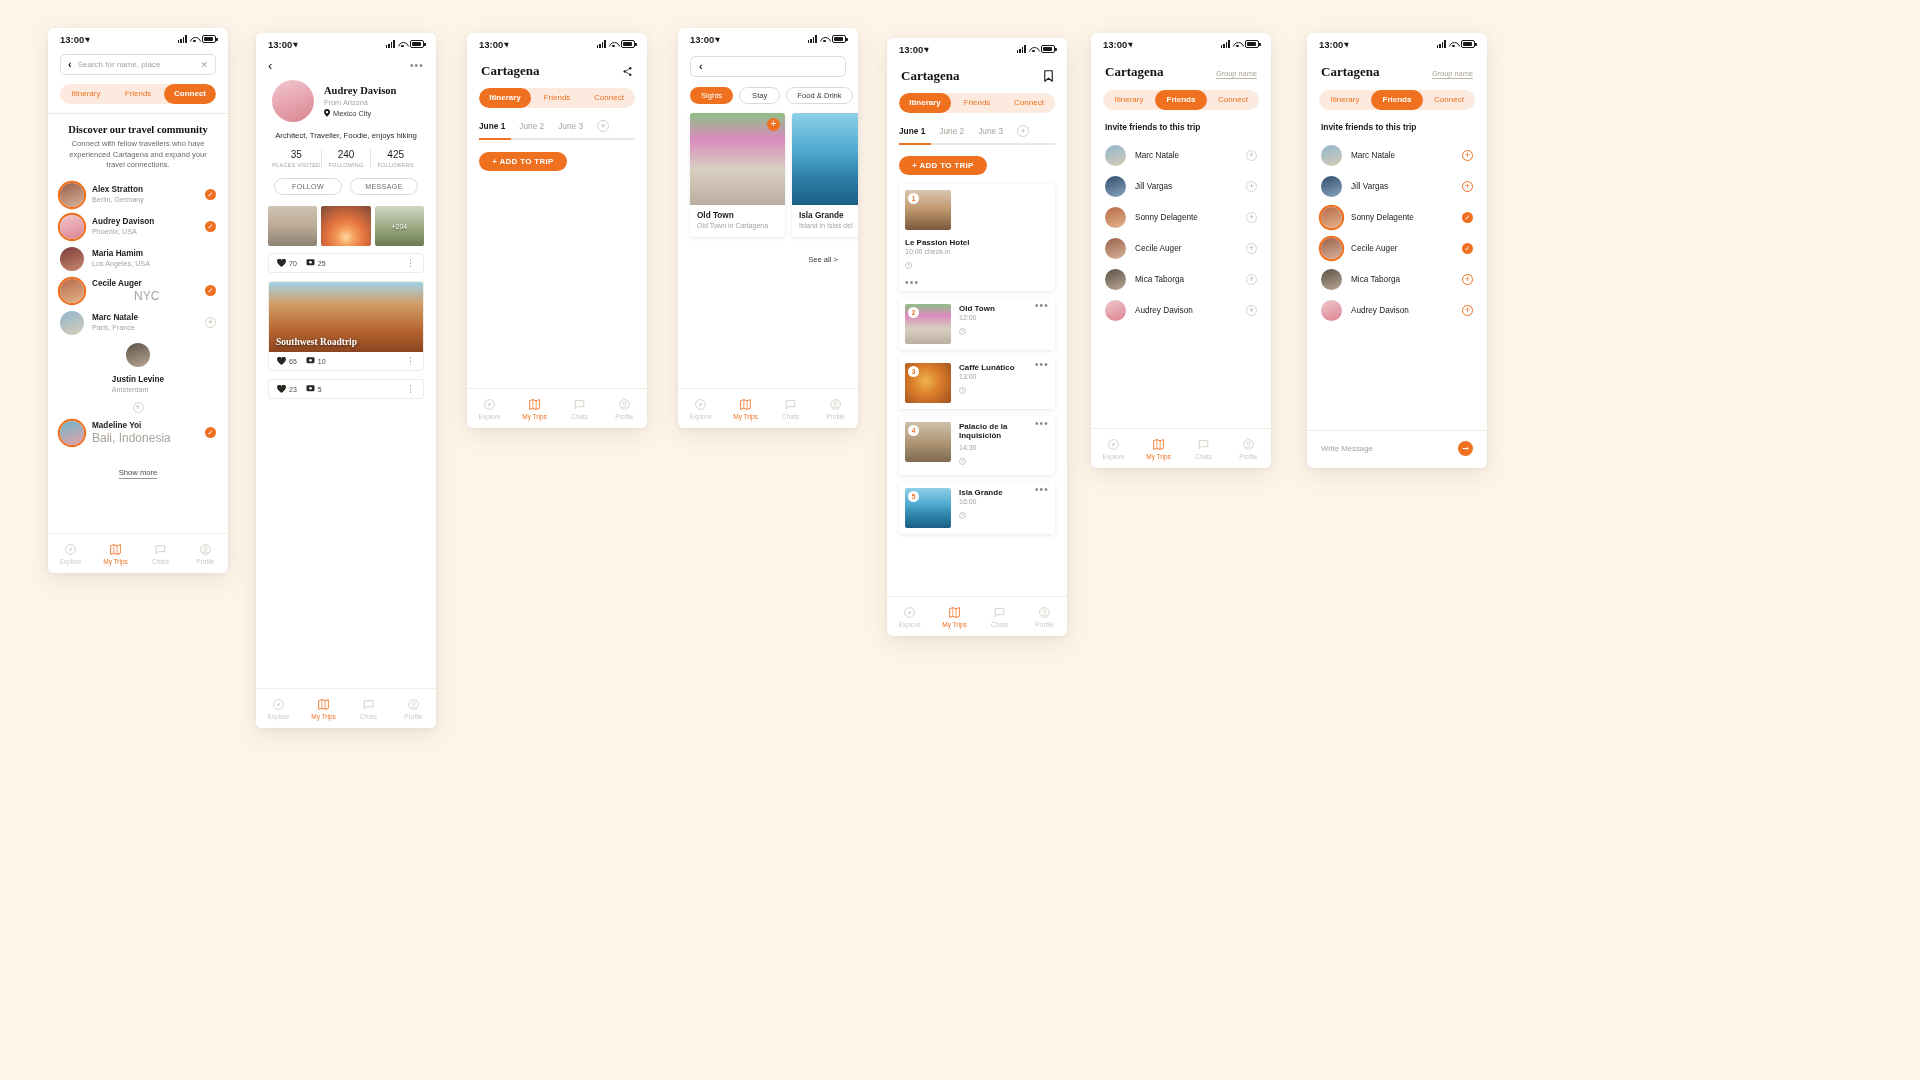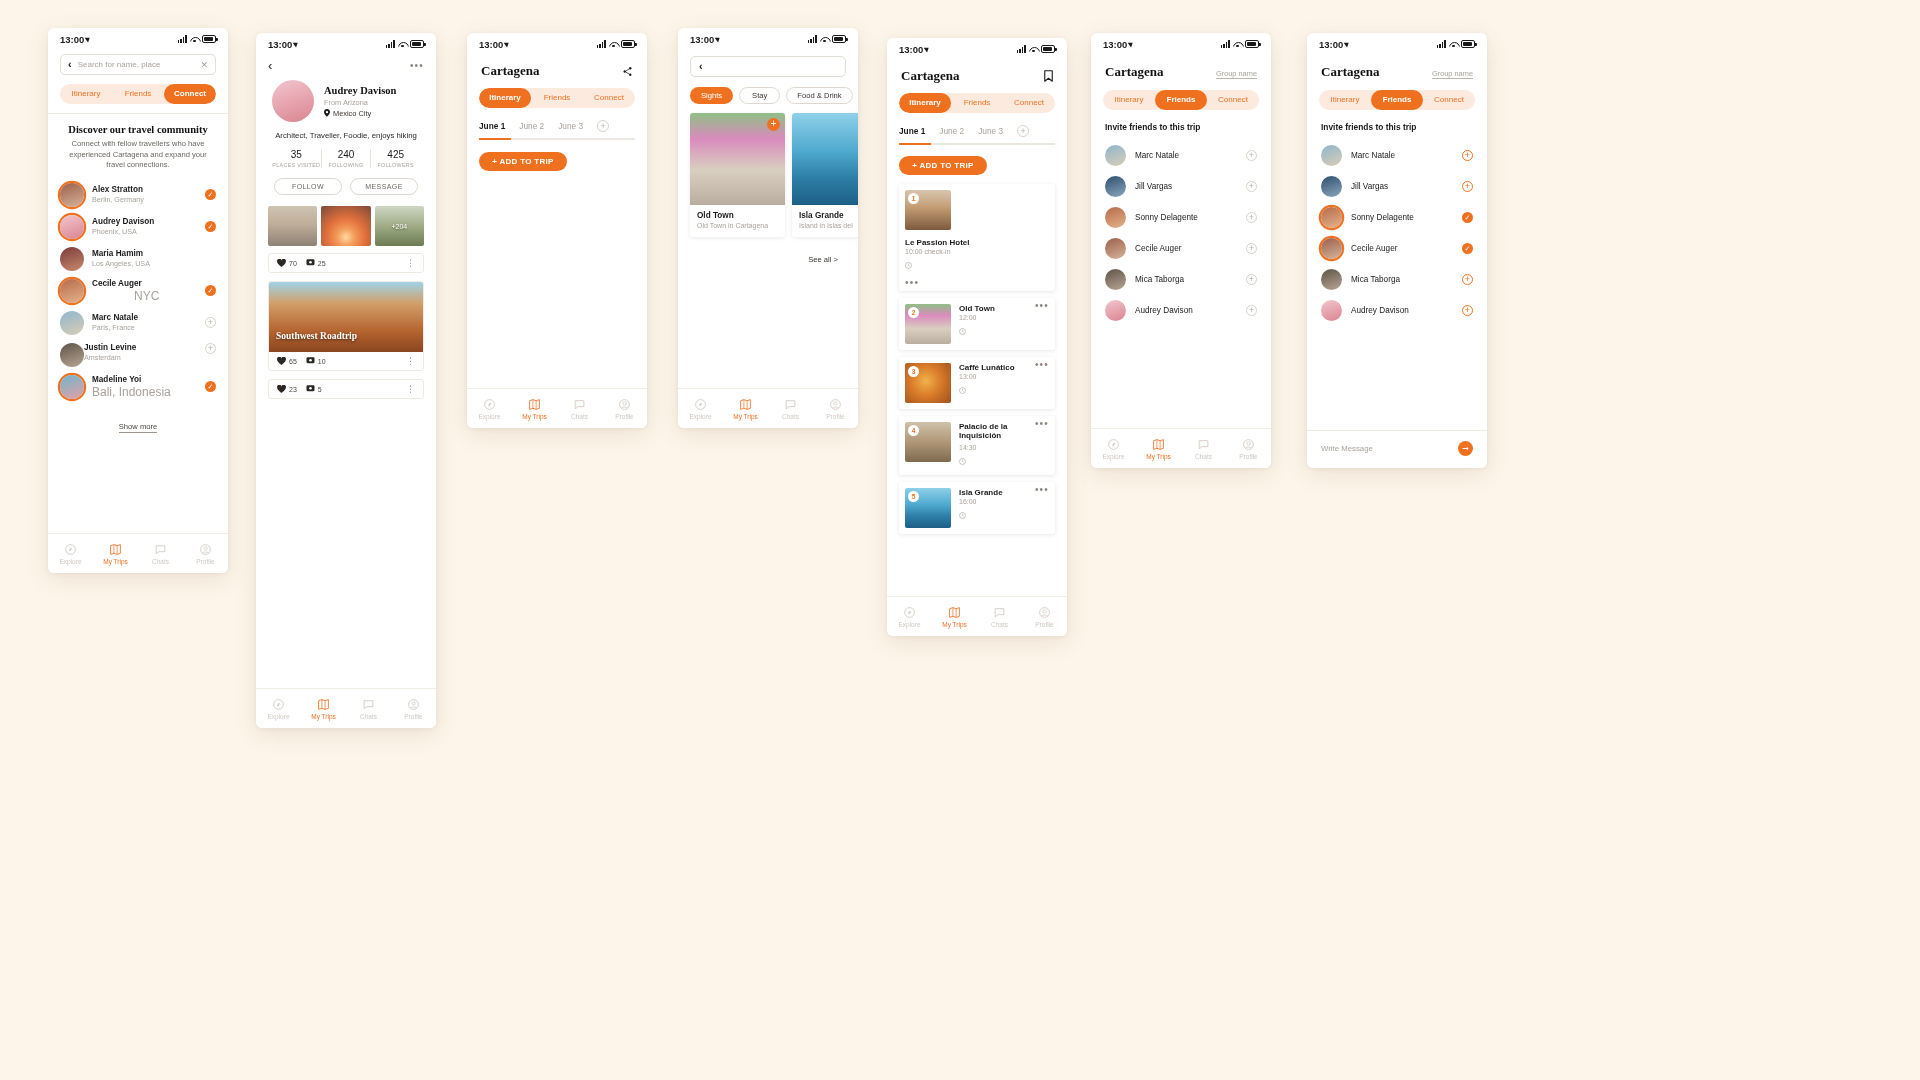--- a/index.html
+++ b/index.html
@@ -205,21 +205,21 @@
         <div class="check">✓</div>
       </div>
       <div class="prow" style="display:flex;align-items:center;gap:8px;padding:4px 0;">
         <div class="avatar a5" style="width:24px;height:24px;"></div>
         <div style="flex:1;min-width:0;">
           <div style="font-size:8.2px;font-weight:bold;color:#1a1a1a;">Marc Natale</div>
           <div class="muted" style="font-size:7.2px;margin-top:1px;">Paris, France</div>
         </div>
         <div class="plus-circle">+</div>
       </div>
-      <div class="prow" style="display:flex;padding:4px 0;">
+      <div class="prow" style="display:flex;align-items:center;gap:8px;padding:4px 0;flex-direction:column;">
         <div class="avatar a6" style="width:24px;height:24px;"></div>
         <div style="flex:1;min-width:0;">
           <div style="font-size:8.2px;font-weight:bold;color:#1a1a1a;">Justin Levine</div>
           <div class="muted" style="font-size:7.2px;margin-top:1px;">Amsterdam</div>
         </div>
         <div class="plus-circle">+</div>
       </div>
       <div class="prow" style="display:flex;align-items:center;gap:8px;padding:4px 0;">
         <div class="avatar ring a7" style="width:24px;height:24px;"></div>
         <div style="flex:1;min-width:0;">
@@ -353,21 +353,21 @@
               </svg>
             <span style="font-size:7px;color:#4a4540;">25</span>
           </span>
           <span style="flex:1"></span>
           <span style="font-size:9px;color:#8a837c;line-height:6px;">⋮</span>
         </div>
       </div>
 
       <div style="border:1px solid #efeae3;border-radius:3px;overflow:hidden;background:#fff;margin-top:8px;">
         <div class="ph ph-canyon" style="height:70px;position:relative;">
-          <span class="serif-title" style="position:absolute;left:7px;bottom:11px;color:#fff;font-size:9.5px;text-shadow:0 1px 3px rgba(0,0,0,.6);">Southwest Roadtrip</span>
+          <span class="serif-title" style="position:absolute;left:7px;bottom:5px;color:#fff;font-size:9.5px;text-shadow:0 1px 3px rgba(0,0,0,.6);">Southwest Roadtrip</span>
         </div>
         <div style="display:flex;align-items:center;gap:9px;padding:5px 8px;">
           <span style="display:flex;align-items:center;gap:3px;">
             <svg width="9" height="8" viewBox="0 0 12 11">
                 <path d="M6 11S0 7.2 0 3.6A3.1 3.1 0 016 2a3.1 3.1 0 016 1.6C12 7.2 6 11 6 11z" fill="#2b2824"></path>
               </svg>
             <span style="font-size:7px;color:#4a4540;">65</span>
           </span>
           <span style="display:flex;align-items:center;gap:3px;">
             <svg width="9" height="8" viewBox="0 0 12 11">

